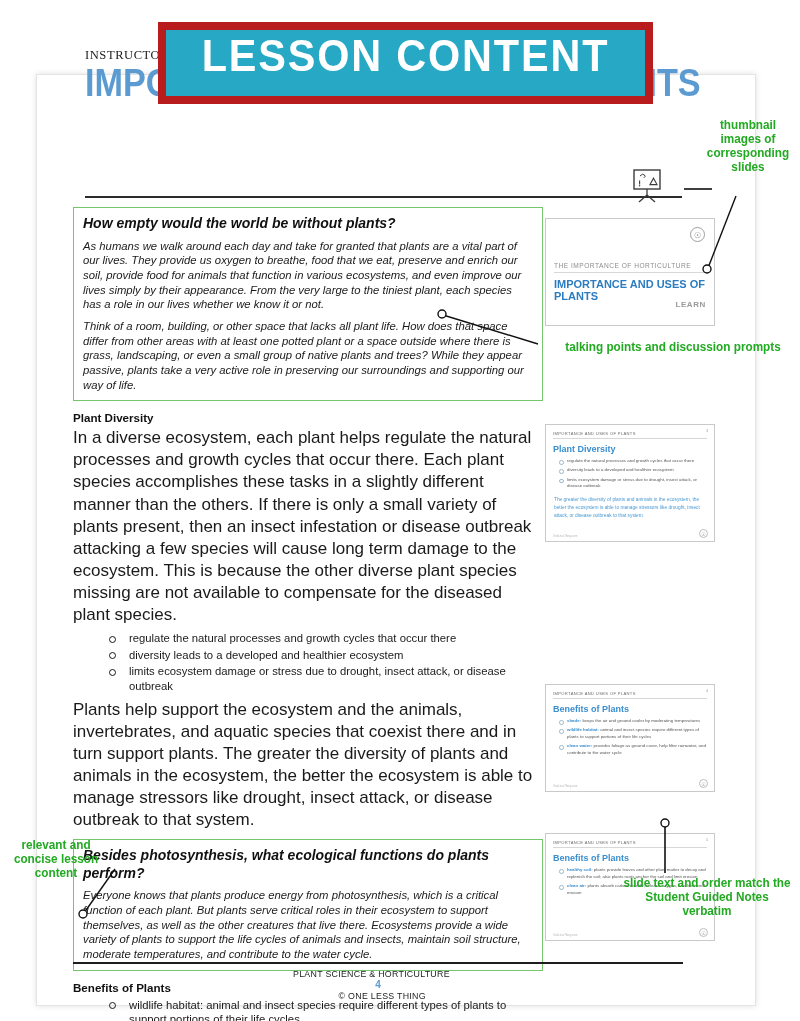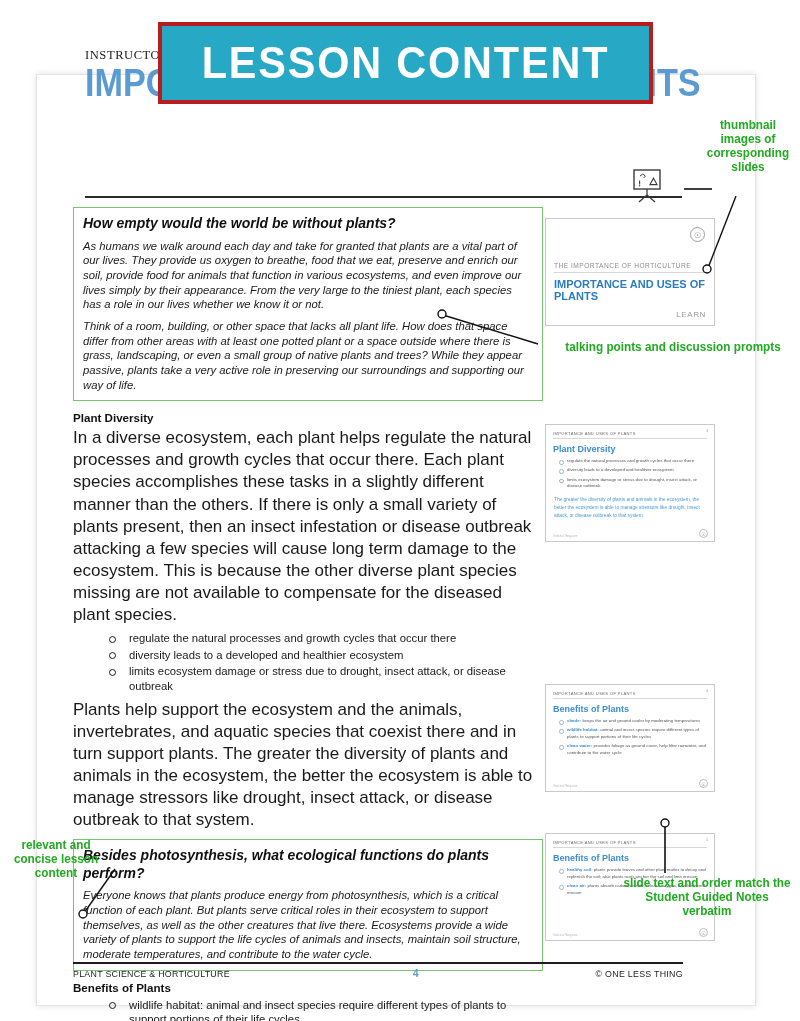--- a/index.html
+++ b/index.html
@@ -21,22 +21,22 @@
     border: 1px solid #e3e3e3;
     box-shadow: 0 0 6px rgba(0,0,0,0.12);
   }
 
   
   .banner {
     position: absolute;
     left: 158px; top: 22px;
     width: 495px; height: 82px;
     background: #27a8c4;
-    border: 4px solid #b91c1c;
-    display: flex; align-items: center; justify-content: center;
+    border: 8px solid #b91c1c;
+    display: flex; justify-content: center;
     z-index: 6;
   }
   .banner-text {
     color: #ffffff;
     font-family: "Liberation Sans Narrow", "Liberation Sans", sans-serif;
     font-weight: bold;
     font-size: 45px;
     letter-spacing: 2px;
     transform: scaleX(0.92);
     white-space: nowrap;
@@ -180,32 +180,32 @@
   }
   .ts-kicker {
     font-size: 6.6px; color: #8d8d8d; letter-spacing: 0.5px;
     border-bottom: 0.7px solid #d7d7d7; padding-bottom: 3px;
   }
   .ts-title {
     font-size: 11px; font-weight: bold; color: #2b7cc0;
     line-height: 1.15; margin-top: 5px;
   }
   .ts-learn {
-    position: absolute; right: 8px; bottom: 6px;
-    font-size: 8px; color: #9a9a9a; letter-spacing: 0.6px;
+    position: absolute; right: 8px; bottom: 16px;
+    font-size: 8px; color: #9a9a9a; letter-spacing: 0.6px; font-weight: bold;
   }
 
   
   .footer-rule {
     position: absolute; left: 73px; top: 962px;
     width: 610px; border-top: 2.2px solid #1d1d1d;
   }
   .footer {
     position: absolute; left: 73px; top: 968px; width: 610px;
-    display: flex; align-items: center;
+    display: flex; align-items: center; flex-direction: column;
   }
   .f-left {
     font-family: "Liberation Sans Narrow", "Liberation Sans", sans-serif;
     font-size: 9.6px; letter-spacing: 0.3px; color: #1d1d1d;
     transform: scaleX(0.92); transform-origin: left;
     flex: 0 0 auto;
   }
   .f-center { flex: 1 1 auto; text-align: center; font-size: 10px; color: #5b9bd1; font-weight: bold; }
   .f-right {
     font-family: "Liberation Sans Narrow", "Liberation Sans", sans-serif;

